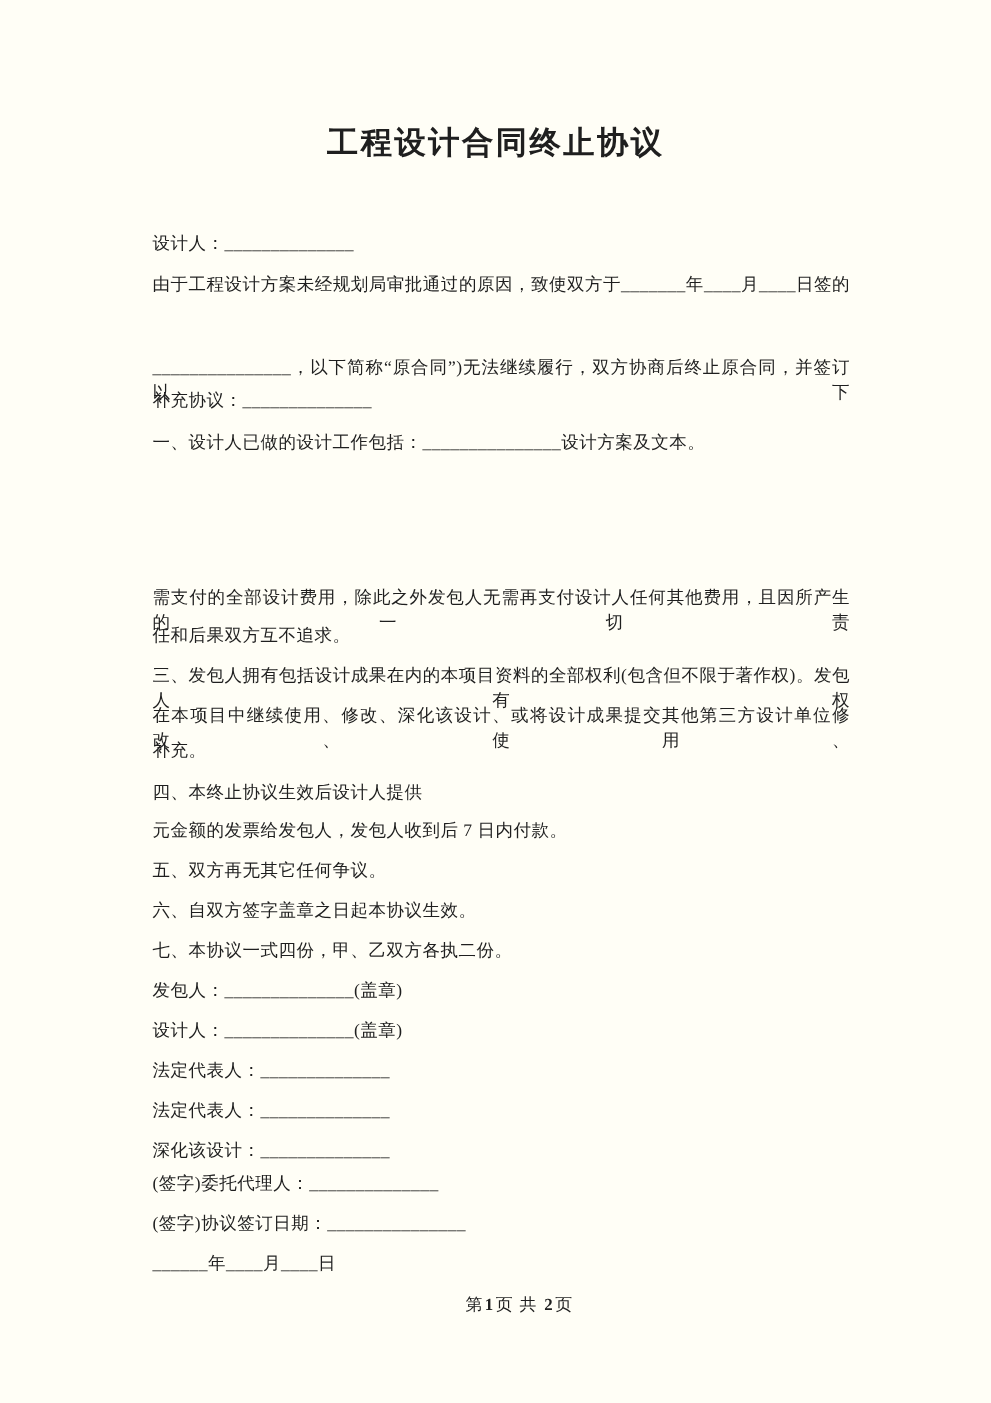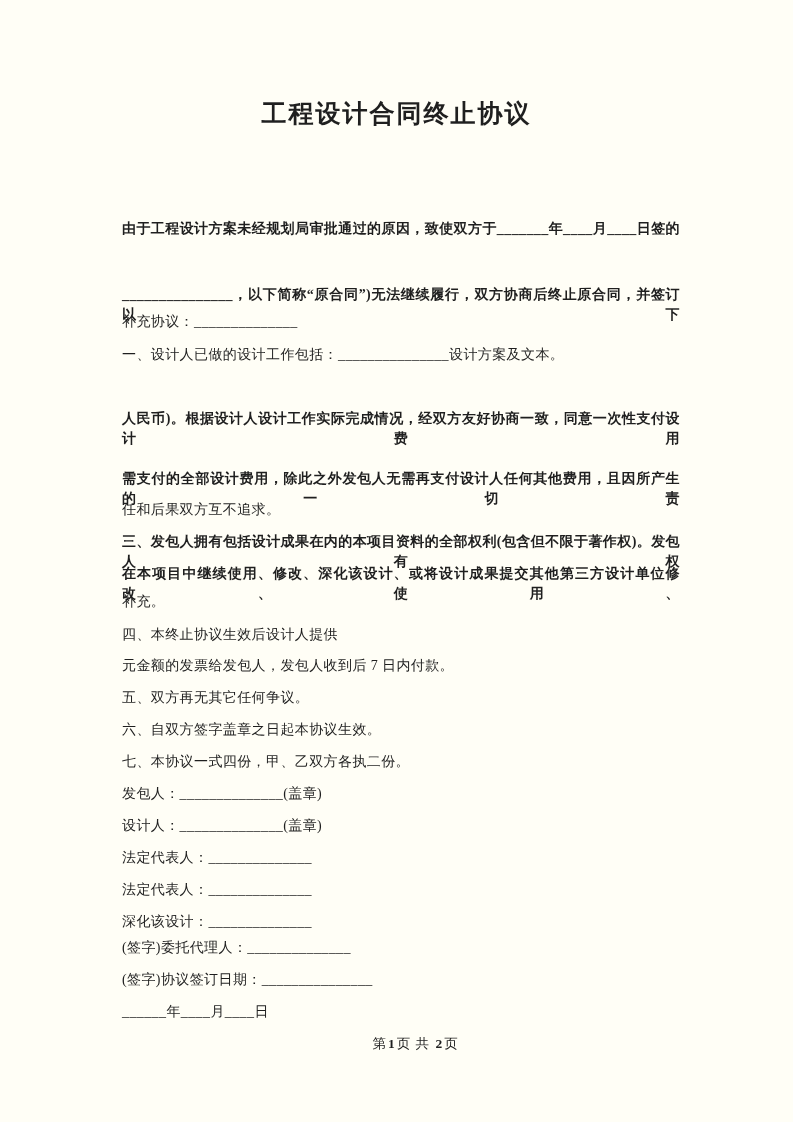--- a/index.html
+++ b/index.html
@@ -34,21 +34,20 @@
     width: 558px;
     font-size: 14px;
     line-height: 20px;
     letter-spacing: 0.4px;
     white-space: nowrap;
   }
   .line.j {
     white-space: normal;
     text-align: justify;
     text-align-last: justify;
-    font-weight: bold;
   }
   .footer {
     position: absolute;
     top: 1035px;
     left: 0;
     width: 100%;
     text-align: center;
     font-size: 13.5px;
     letter-spacing: 1px;
     padding-left: 19px;
@@ -58,25 +57,25 @@
     margin: 0 1px;
   }
 </style>
 </head>
 <body style="background: rgb(255, 254, 246); color: rgb(31, 31, 31);">
 
 <div class="page">
 
   <div class="doc-title">工程设计合同终止协议</div>
 
+  <div class="line" style="top:186px">设计人：______________</div>
   <div class="line j" style="top:219px">由于工程设计方案未经规划局审批通过的原因，致使双方于_______年____月____日签的</div>
   <div class="line j" style="top:285px">_______________，以下简称“原合同”)无法继续履行，双方协商后终止原合同，并签订以下</div>
   <div class="line" style="top:312px">补充协议：______________</div>
   <div class="line" style="top:345px">一、设计人已做的设计工作包括：_______________设计方案及文本。</div>
-  <div class="line j" style="top:409px">人民币)。根据设计人设计工作实际完成情况，经双方友好协商一致，同意一次性支付设计费用</div>
   <div class="line j" style="top:469px">需支付的全部设计费用，除此之外发包人无需再支付设计人任何其他费用，且因所产生的一切责</div>
   <div class="line" style="top:500px">任和后果双方互不追求。</div>
   <div class="line j" style="top:532px">三、发包人拥有包括设计成果在内的本项目资料的全部权利(包含但不限于著作权)。发包人有权</div>
   <div class="line j" style="top:564px">在本项目中继续使用、修改、深化该设计、或将设计成果提交其他第三方设计单位修改、使用、</div>
   <div class="line" style="top:592px">补充。</div>
   <div class="line" style="top:625px">四、本终止协议生效后设计人提供</div>
   <div class="line" style="top:656px">元金额的发票给发包人，发包人收到后 7 日内付款。</div>
   <div class="line" style="top:688px">五、双方再无其它任何争议。</div>
   <div class="line" style="top:720px">六、自双方签字盖章之日起本协议生效。</div>
   <div class="line" style="top:752px">七、本协议一式四份，甲、乙双方各执二份。</div>

